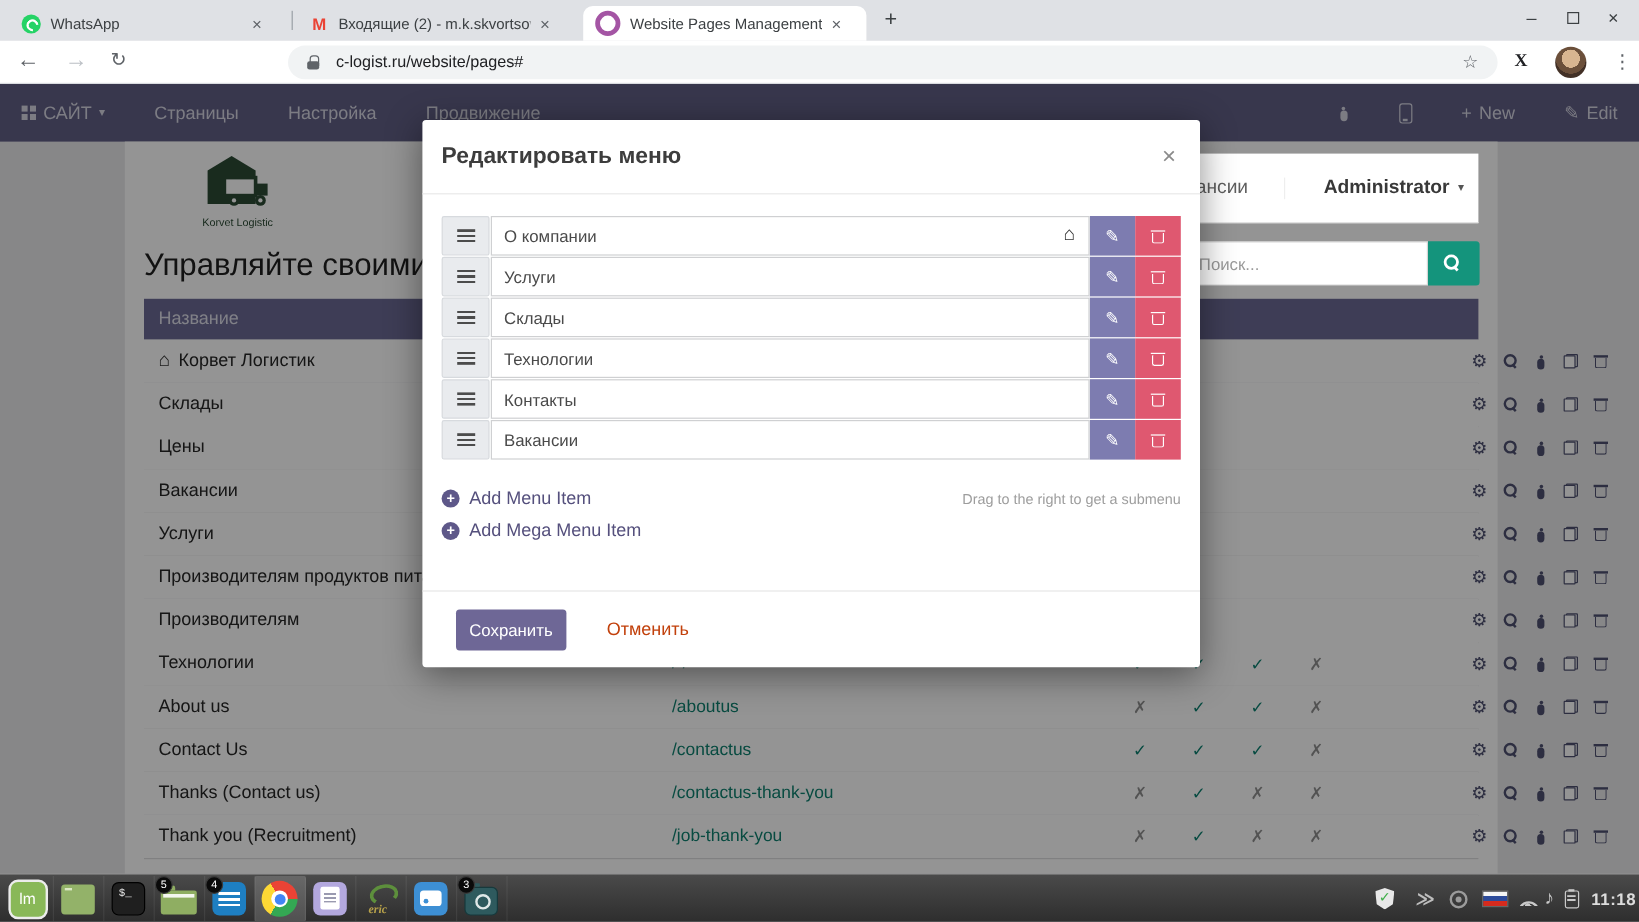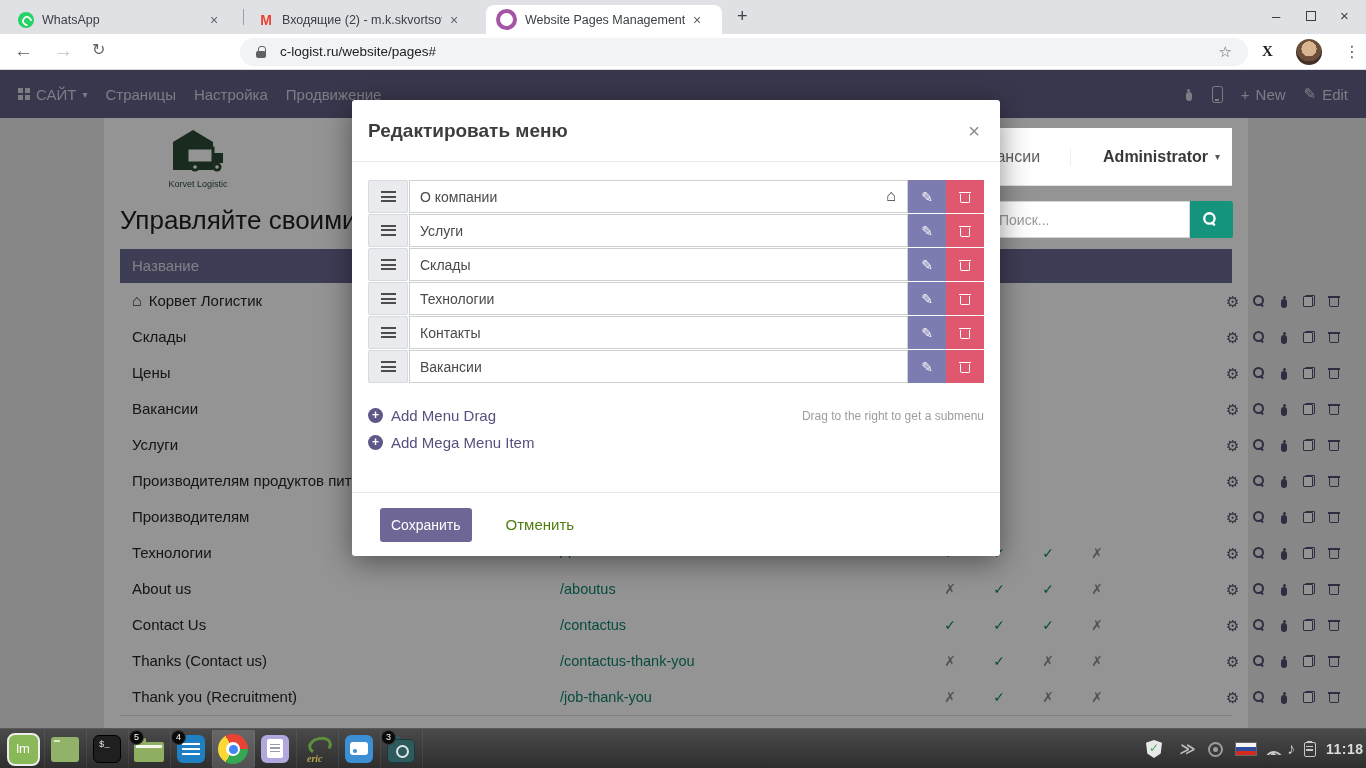--- a/index.html
+++ b/index.html
@@ -34,21 +34,21 @@
   #urltext{position:absolute;left:40px;top:6px;font-size:13.5px;color:#202124}
   #starbtn{position:absolute;right:16px;top:5px;font-size:15px;color:#5f6368;cursor:pointer}
   #extx{position:absolute;left:1262px;top:9px;font-family:"Liberation Serif","DejaVu Serif",serif;font-weight:bold;font-size:15px;color:#202124;cursor:pointer}
   #avatar{position:absolute;left:1296px;top:5px;width:26px;height:26px;border-radius:50%;cursor:pointer;
           background:radial-gradient(circle at 50% 38%,#d8b590 0 36%,#6b4f3a 37% 60%,#423026 61% 100%)}
   #kebab{position:absolute;left:1344px;top:8px;font-size:16px;color:#5f6368;cursor:pointer}
 
   
   #navbar{left:0;top:70px;width:1366px;height:48px;background:#615f86;display:flex;align-items:center;
           color:#d6d6e2;font-size:15px;padding:0 18px;justify-content:space-between}
-  .nav-left,.nav-right{display:flex;align-items:center;gap:18px}
+  .nav-left,.nav-right{display:flex;align-items:center;gap:41px}
   .nav-item{display:flex;align-items:center;gap:6px;cursor:pointer;white-space:nowrap}
   .ic-grid{width:12px;height:12px;color:#d6d6e2}
   .ic-grid::before{content:"";position:absolute;left:0;top:0;width:5px;height:5px;background:currentColor;
        box-shadow:7px 0 0 currentColor,0 7px 0 currentColor,7px 7px 0 currentColor}
   .caret{font-size:10px}
   .ic-bug{width:10px;height:13px;color:inherit}
   .ic-bug::before{content:"";position:absolute;left:2px;top:4px;width:6px;height:9px;background:currentColor;border-radius:3px}
   .ic-bug::after{content:"";position:absolute;left:3.5px;top:1px;width:3px;height:3px;background:currentColor;border-radius:50%}
   .ic-phone{width:11px;height:17px;border:1.5px solid currentColor;border-radius:2.5px}
   .ic-phone::after{content:"";position:absolute;bottom:1px;left:50%;margin-left:-2px;width:4px;height:1.5px;background:currentColor}
@@ -118,21 +118,21 @@
   .pencil{font-size:14px;line-height:1}
   .m-links{position:absolute;left:16px;top:240px}
   .mlink{display:flex;align-items:center;gap:8px;height:27px;color:#55507d;font-size:15px;cursor:pointer}
   .plusc{width:15px;height:15px;flex:none;border-radius:50%;background:#5e5889;color:#fff;text-align:center;
          line-height:15px;font-size:12px;font-weight:bold}
   .plusc::before{content:"+"}
   .m-hint{position:absolute;right:16px;top:247px;font-size:12px;color:#9d9d9d}
   .m-footer{height:63px;border-top:1px solid #e7e7e7;display:flex;align-items:center;padding:0 28px;gap:28px;flex:none}
   #save-btn{height:34px;padding:0 11px;background:#6e6796;color:#fff;border:0;border-radius:3px;
             font-size:14px;font-family:inherit;cursor:pointer}
-  #cancel-btn{background:none;border:0;color:#4d7c0f;font-size:15px;font-family:inherit;cursor:pointer}
+  #cancel-btn{background:none;border:0;color:#c2410c;font-size:15px;font-family:inherit;cursor:pointer}
 
   
   #taskbar{left:0;top:728px;width:1366px;height:40px;background:linear-gradient(#4a4a4a,#2e2e2e);
            border-top:1px solid #5a5a5a;z-index:200}
   .cell{position:absolute;top:1px;width:42px;height:38px;border-right:1px solid rgba(255,255,255,.07);
         display:flex;align-items:center;justify-content:center;cursor:pointer}
   .cell-hl{background:rgba(255,255,255,.17);border-radius:2px}
   .badge{position:absolute;top:0;left:1px;width:13px;height:13px;background:#0a0a0a;border:1px solid #3c3c3c;
          border-radius:50%;color:#fff;font-size:9px;line-height:13px;text-align:center;z-index:2}
   .app-mint{width:29px;height:29px;background:#89b858;border:2px solid #ececec;border-radius:8px;
@@ -561,21 +561,21 @@
         <button class="mbtn medit">
             <span class="pencil">✎</span>
           </button>
         <button class="mbtn mdel">
             <span class="ic ic-trash"></span>
           </button>
       </div>
       <div class="m-links">
         <div class="mlink">
           <span class="plusc"></span>
-          <span>Add Menu Drag</span>
+          <span>Add Menu Item</span>
         </div>
         <div class="mlink">
           <span class="plusc"></span>
           <span>Add Mega Menu Item</span>
         </div>
       </div>
       <span class="m-hint">Drag to the right to get a submenu</span>
     </div>
     <div class="m-footer">
       <button id="save-btn">Сохранить</button>

